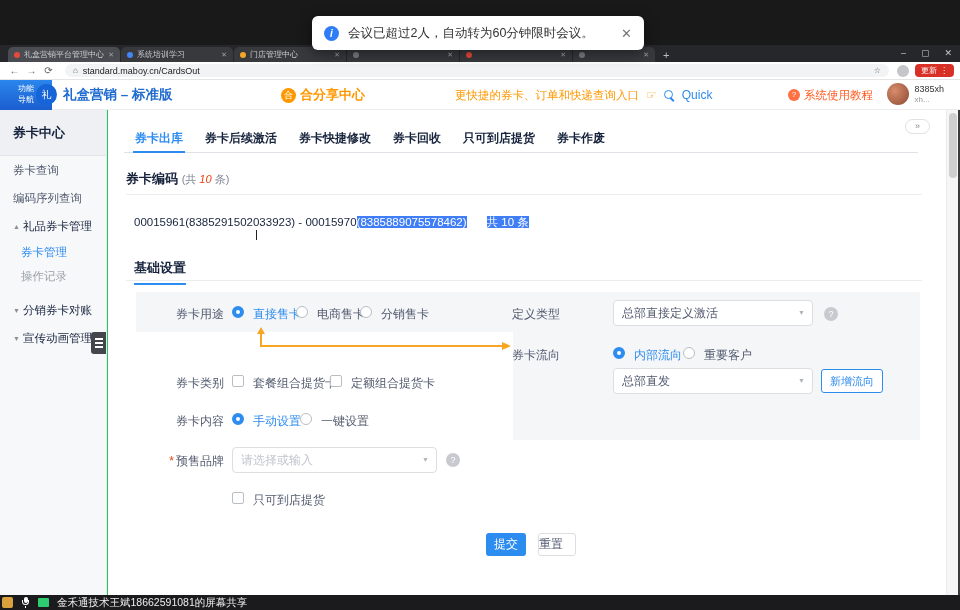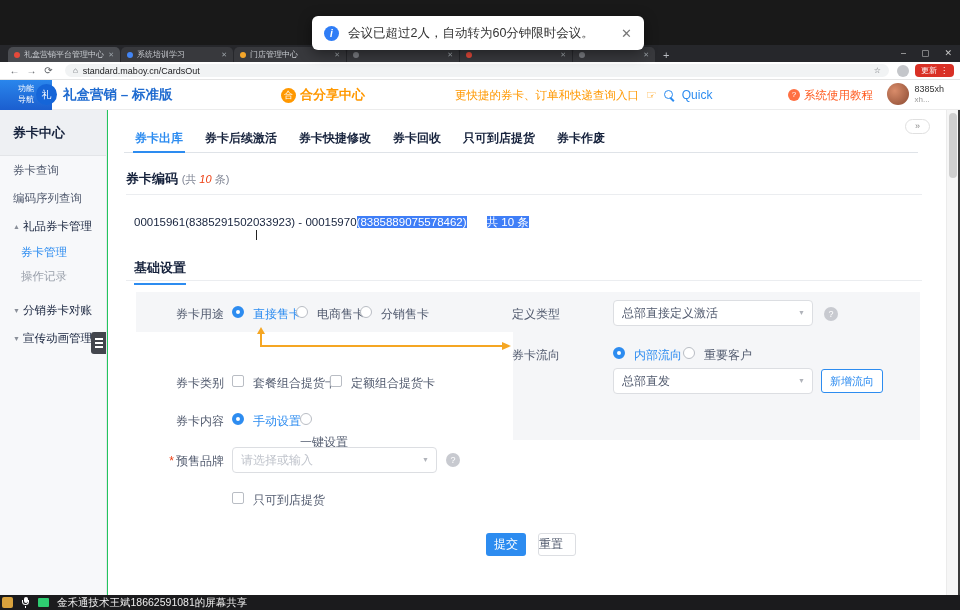--- a/index.html
+++ b/index.html
@@ -349,21 +349,21 @@
         <div class="opt" style="left:222px;top:265px;">
           <span class="cbox"></span>
           <span>定额组合提货卡</span>
         </div>
 
         <div class="flabel" style="top:303px;">券卡内容</div>
         <div class="opt on" style="left:124px;top:303px;">
           <span class="rdot on"></span>
           <span>手动设置</span>
         </div>
-        <div class="opt" style="left:192px;top:303px;flex-direction:column;">
+        <div class="opt" style="left:192px;top:303px;">
           <span class="rdot"></span>
           <span>一键设置</span>
         </div>
 
         <div class="flabel" style="top:343px;">
           <span class="req">*</span><span>预售品牌</span>
         </div>
         <div class="selectbox sel-brand">
           <span class="ph">请选择或输入</span>
           <span class="chev">▼</span>

